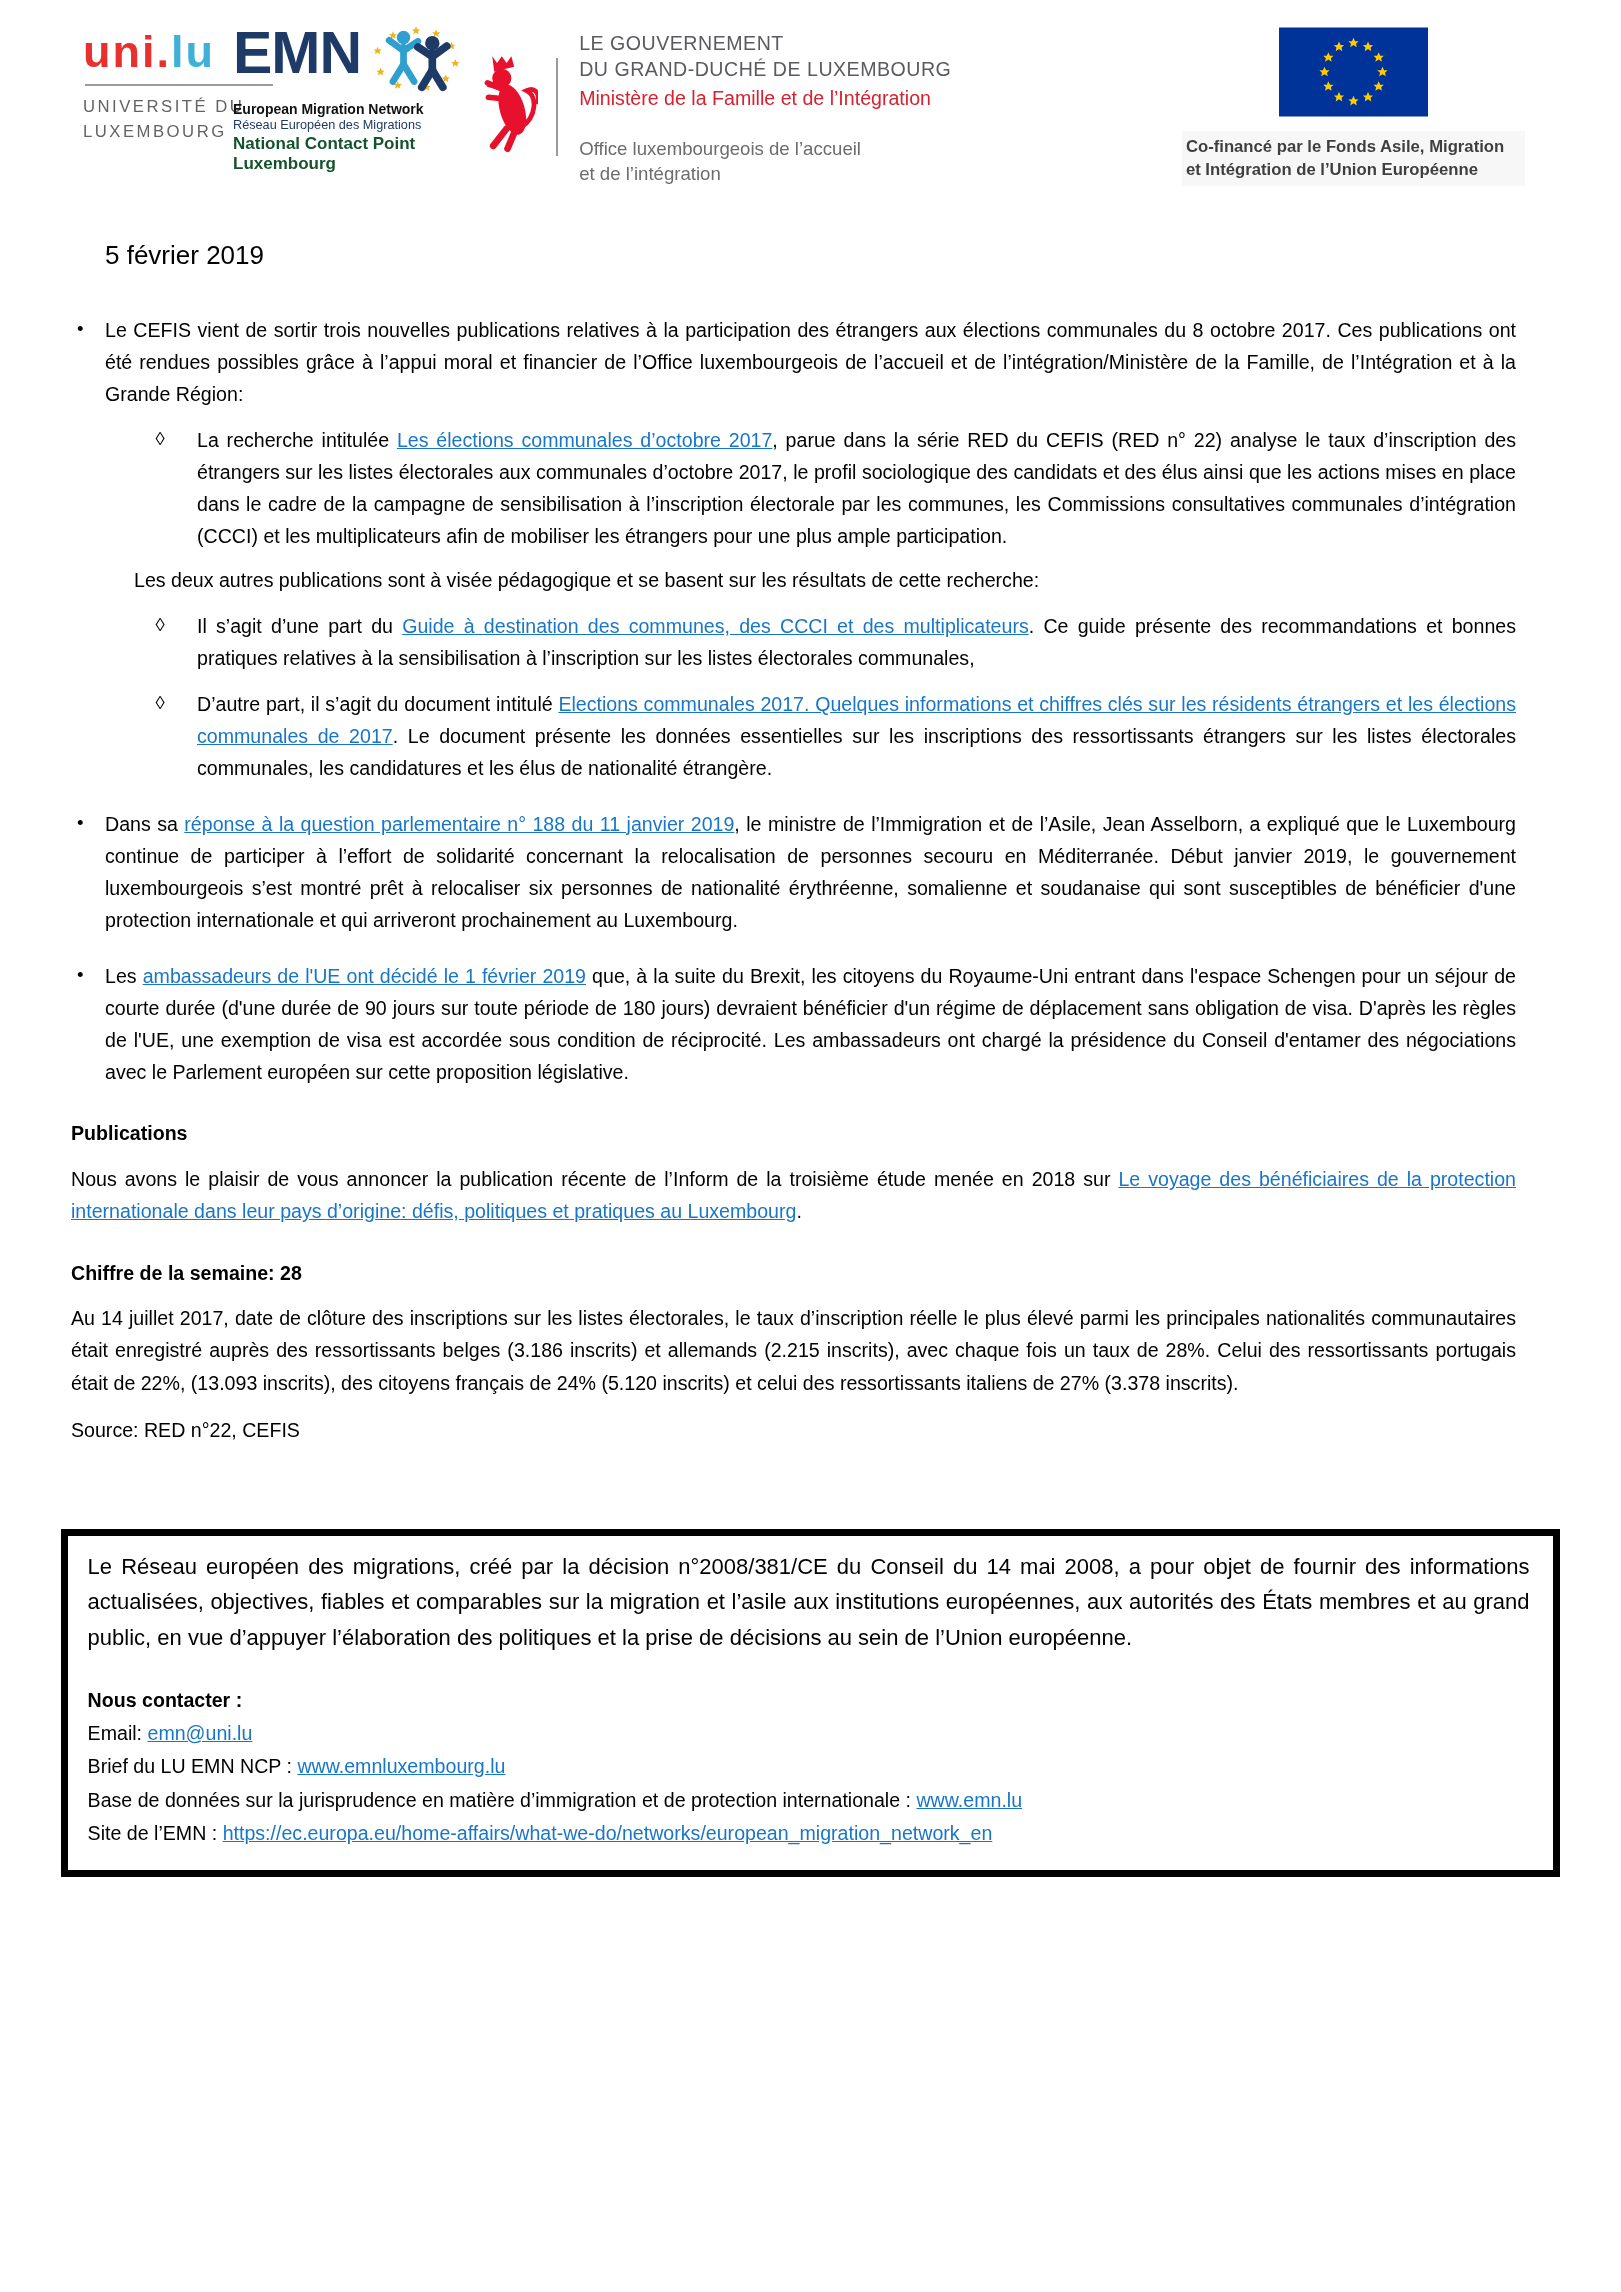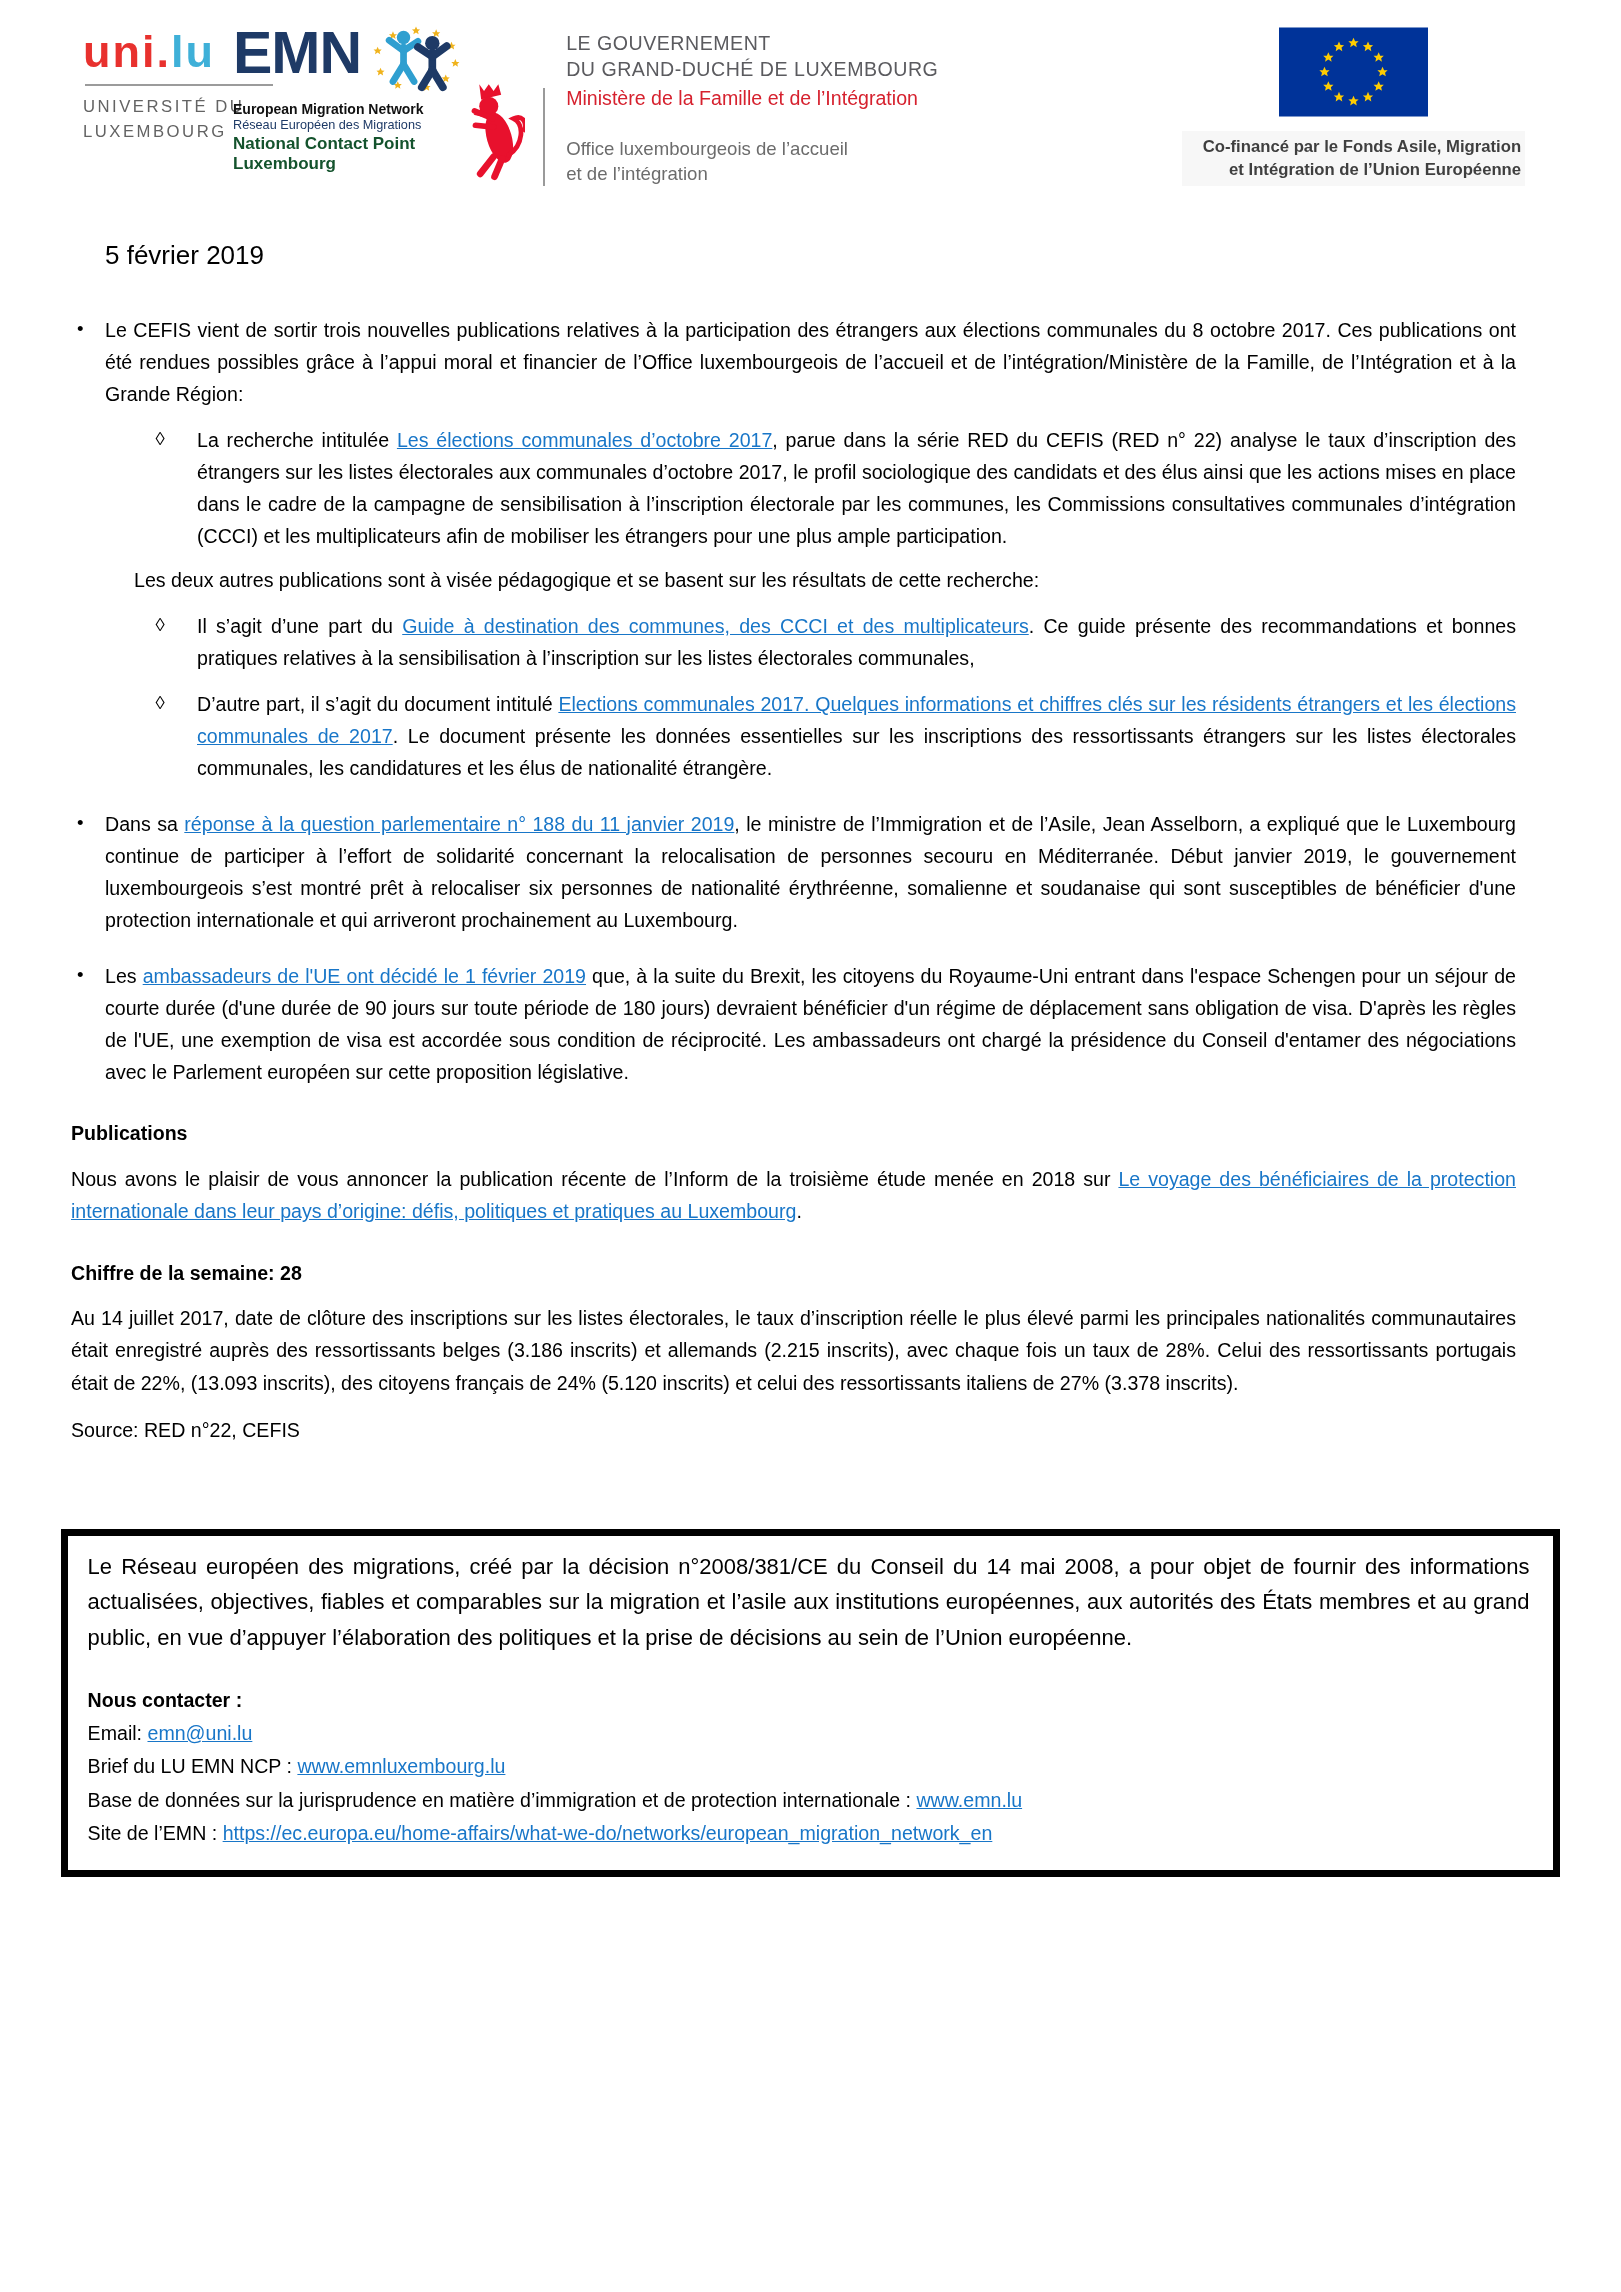--- a/index.html
+++ b/index.html
@@ -21,28 +21,28 @@
   .unilu-cap { color:#636363; font-size:16.7px; letter-spacing:2.5px; line-height:1.5; }
 
   .logo-emn { position:absolute; left:233px; top:27.4px; width:235px; }
   .emn-row { display:flex; align-items:flex-start; }
   .emn-word { color:#1e3a66; font-weight:bold; font-size:59px; line-height:0.9; letter-spacing:-1px; }
   .emn-figs { margin-left:2px; margin-top:-3.9px; }
   .emn-cap1 { font-weight:bold; font-size:14px; color:#111; margin-top:2px; }
   .emn-cap2 { font-weight:normal; font-size:12.7px; color:#1e3a66; margin-top:1px; }
   .emn-ncp  { font-weight:bold; font-size:17px; color:#14532d; margin-top:2px; }
 
-  .logo-gov { position:absolute; left:464px; top:23.5px; display:flex; align-items:flex-end; }
+  .logo-gov { position:absolute; left:477px; top:23.5px; display:flex; align-items:center; }
   .gov-divider { width:2px; height:98px; background:#9a9a9a; margin:3.9px 21.6px 0 17.6px; }
   .gov-lines { padding-top:7.8px; }
   .gov-l1 { color:#5b5b5f; font-size:19.6px; letter-spacing:0.5px; line-height:1.3; }
   .gov-red { color:#d6212e; font-size:19.6px; margin-top:4.9px; }
   .gov-office { color:#6c6c6c; font-size:18.6px; line-height:1.35; margin-top:25.5px; }
 
-  .logo-eu { position:absolute; left:1182px; top:27.4px; width:343px; text-align:right; }
+  .logo-eu { position:absolute; left:1182px; top:27.4px; width:343px; text-align:left; }
   .eu-flag { display:block; margin:0 auto; }
   .eu-cap { margin-top:13.7px; background:#f7f7f7; padding:4.9px 3.9px; color:#3f3f3f;
             font-weight:bold; font-size:16.7px; line-height:1.35; }
 
   
   .date-line { margin:39px 0 0 105px; font-size:26px; }
   .title { margin-top:15.7px; text-align:center; color:#1779c8; font-size:63px;
            letter-spacing:-1.5px; font-weight:normal; }
 
   .content { margin:43px 105px 0 71px; font-size:19.6px; line-height:1.64; }

